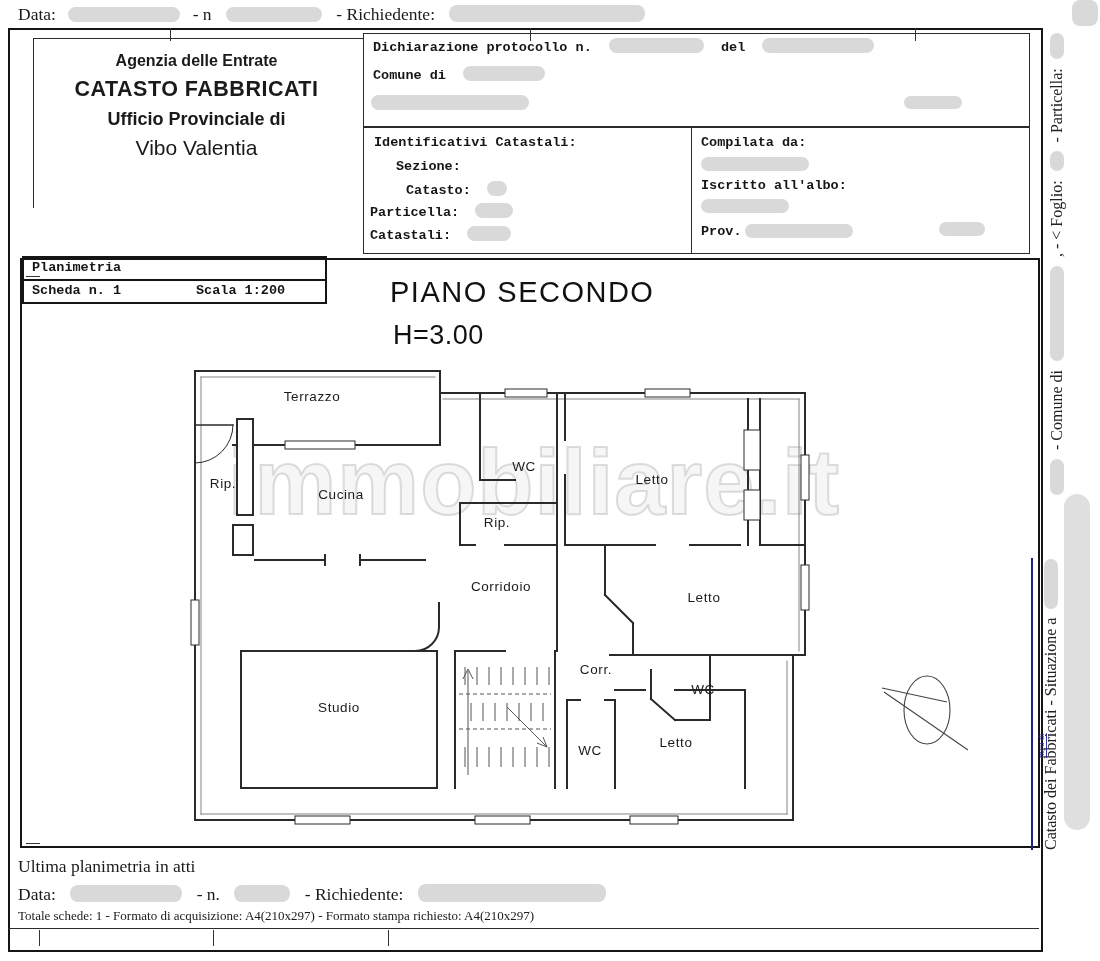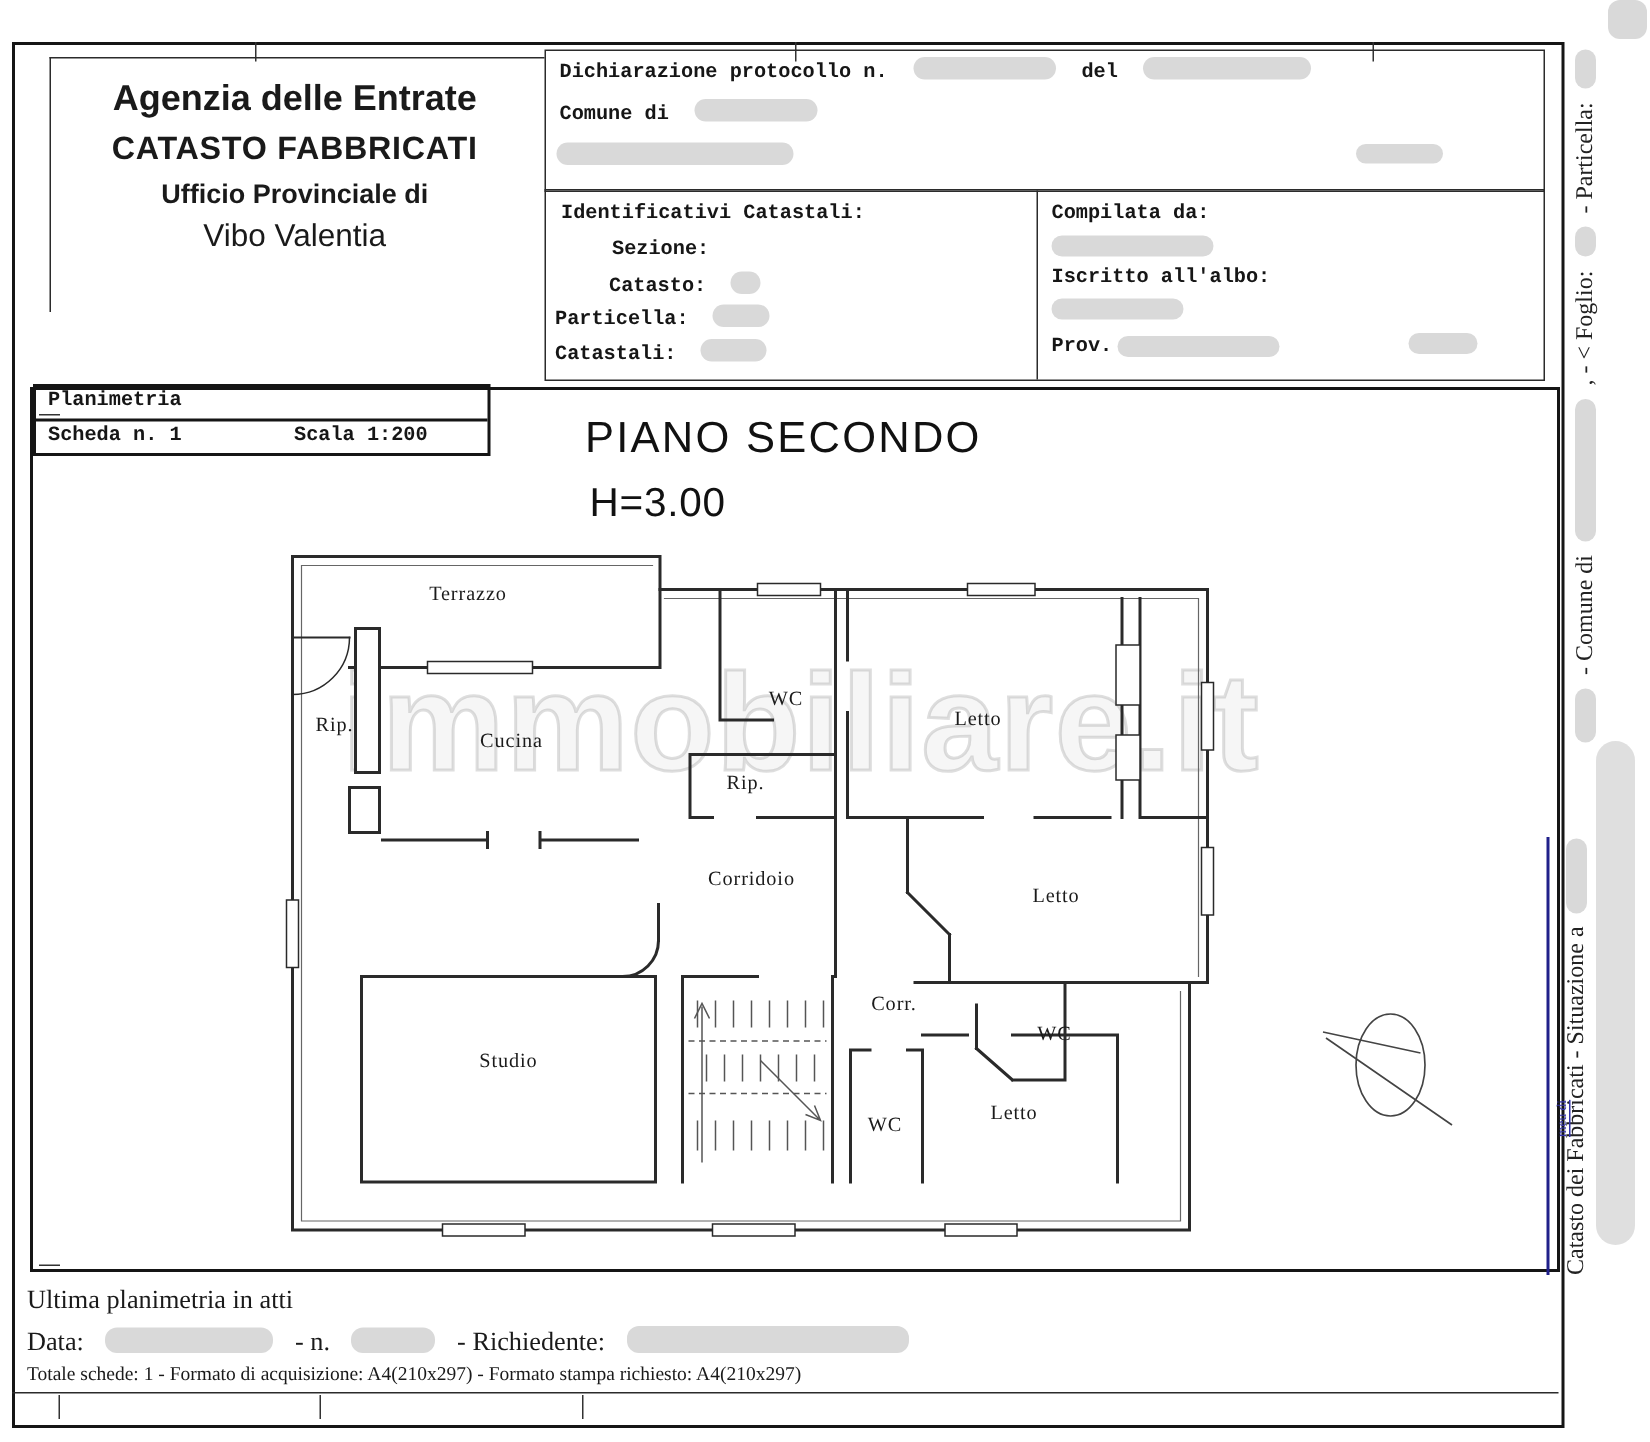--- a/index.html
+++ b/index.html
@@ -13,52 +13,60 @@
   .vline{position:absolute;background:#2b2b2b;width:1px;}
   
   .blob{position:absolute;background:#d9d9d9;border-radius:8px;}
   .iblob{display:inline-block;background:#d9d9d9;border-radius:8px;height:15px;vertical-align:-2px;}
   
   .serif17{font-family:"Liberation Serif",serif;font-size:17.5px;white-space:nowrap;}
   .serif16{font-family:"Liberation Serif",serif;font-size:13px;white-space:nowrap;}
   .mono{font-family:"Liberation Mono","DejaVu Sans Mono",monospace;font-weight:700;
         font-size:13.5px;color:#161616;white-space:nowrap;}
   .gothic{font-family:"Liberation Sans",sans-serif;text-align:center;white-space:nowrap;}
-  .room-label{position:absolute;font-family:Liberation Serif, serif;font-size:13.5px;
+  .room-label{position:absolute;font-family:Liberation Sans, sans-serif;font-size:13.5px;
         letter-spacing:.6px;color:#1b1b1b;transform:translate(-50%,-50%);white-space:nowrap;z-index:6;}
   .plan-title{position:absolute;font-family:"Liberation Sans",sans-serif;color:#111;
         letter-spacing:1.5px;white-space:nowrap;z-index:6;}
   
   .vtextbox{position:absolute;writing-mode:vertical-rl;transform:rotate(180deg);
         font-family:"Liberation Serif",serif;font-size:16px;color:#222;white-space:nowrap;}
   .vblob{display:inline-block;width:14px;background:#d9d9d9;border-radius:7px;margin:5px 0;}
   .watermark{position:absolute;font-family:"Liberation Sans",sans-serif;font-weight:bold;
         font-size:92px;letter-spacing:1px;color:rgba(0,0,0,0.035);
         -webkit-text-stroke:2px rgba(125,125,125,0.25);white-space:nowrap;z-index:4;}
   .tick{position:absolute;background:#333;}
   svg{position:absolute;z-index:5;}
 </style>
 </head>
 <body>
 
 <div class="page">
 
+  <div class="abs serif17" style="left:18px;top:4px;">
+    <span>Data:</span>
+    <span class="iblob" style="width:112px;margin:0 8px;"></span>
+    <span>- n</span>
+    <span class="iblob" style="width:96px;margin:0 10px;"></span>
+    <span>- Richiedente:</span>
+    <span class="iblob" style="width:196px;height:17px;margin:0 0 0 10px;"></span>
+  </div>
   <div class="blob" style="left:1072px;top:0;width:26px;height:26px;"></div>
 
   <div class="frame" style="left:8px;top:28px;width:1031px;height:920px;"></div>
   <div class="tick" style="left:170px;top:28px;width:1px;height:13px;"></div>
   <div class="tick" style="left:530px;top:28px;width:1px;height:13px;"></div>
   <div class="tick" style="left:915px;top:28px;width:1px;height:13px;"></div>
   <div class="hline" style="left:33px;top:38px;width:330px;"></div>
   <div class="vline" style="left:33px;top:38px;height:170px;"></div>
   <div class="tick" style="left:26px;top:276px;width:14px;height:1px;"></div>
   <div class="tick" style="left:26px;top:843px;width:14px;height:1px;"></div>
 
   <div class="abs" style="left:33px;top:52px;width:327px;">
-    <div class="gothic" style="font-size:24px;font-weight:bold;margin-bottom:7px;">Agenzia delle Entrate</div>
+    <div class="gothic" style="font-size:16px;font-weight:bold;margin-bottom:7px;">Agenzia delle Entrate</div>
     <div class="gothic" style="font-size:21.5px;font-weight:bold;letter-spacing:.5px;margin-bottom:7px;">CATASTO FABBRICATI</div>
     <div class="gothic" style="font-size:18px;font-weight:bold;margin-bottom:6px;">Ufficio Provinciale di</div>
     <div class="gothic" style="font-size:21px;">Vibo Valentia</div>
   </div>
 
   <div class="frame" style="left:22px;top:208px;width:301px;height:44px;border-width:2px;margin-top:48px;">
     <div class="mono" style="position:absolute;left:8px;top:2px;">Planimetria</div>
     <div class="hline" style="left:0;top:21px;width:301px;background:#151515;height:1.5px;"></div>
     <div class="mono" style="position:absolute;left:8px;top:25px;">Scheda n. 1</div>
     <div class="mono" style="position:absolute;left:172px;top:25px;">Scala 1:200</div>
@@ -75,21 +83,21 @@
       <span>Comune di</span>
       <span class="iblob" style="width:82px;margin:0 0 0 9px;"></span>
     </div>
     <div class="blob" style="left:7px;top:61px;width:158px;height:15px;"></div>
     <div class="blob" style="left:540px;top:62px;width:58px;height:13px;"></div>
   </div>
 
   <div class="thinframe" style="left:363px;top:126px;width:665px;height:126px;">
     <div class="vline" style="left:327px;top:0;height:126px;"></div>
     <div class="mono" style="position:absolute;left:10px;top:8px;">Identificativi Catastali:</div>
-    <div class="mono" style="position:absolute;left:44px;top:32px;text-align:right;">Sezione:</div>
+    <div class="mono" style="position:absolute;left:32px;top:32px;text-align:right;">Sezione:</div>
     <div class="mono" style="position:absolute;left:42px;top:54px;">
       <span>Catasto:</span>
       <span class="iblob" style="width:20px;margin-left:8px;"></span>
     </div>
     <div class="mono" style="position:absolute;left:6px;top:76px;text-align:right;">
       <span>Particella:</span>
       <span class="iblob" style="width:38px;margin-left:8px;"></span>
     </div>
     <div class="mono" style="position:absolute;left:6px;top:99px;">
       <span>Catastali:</span>

